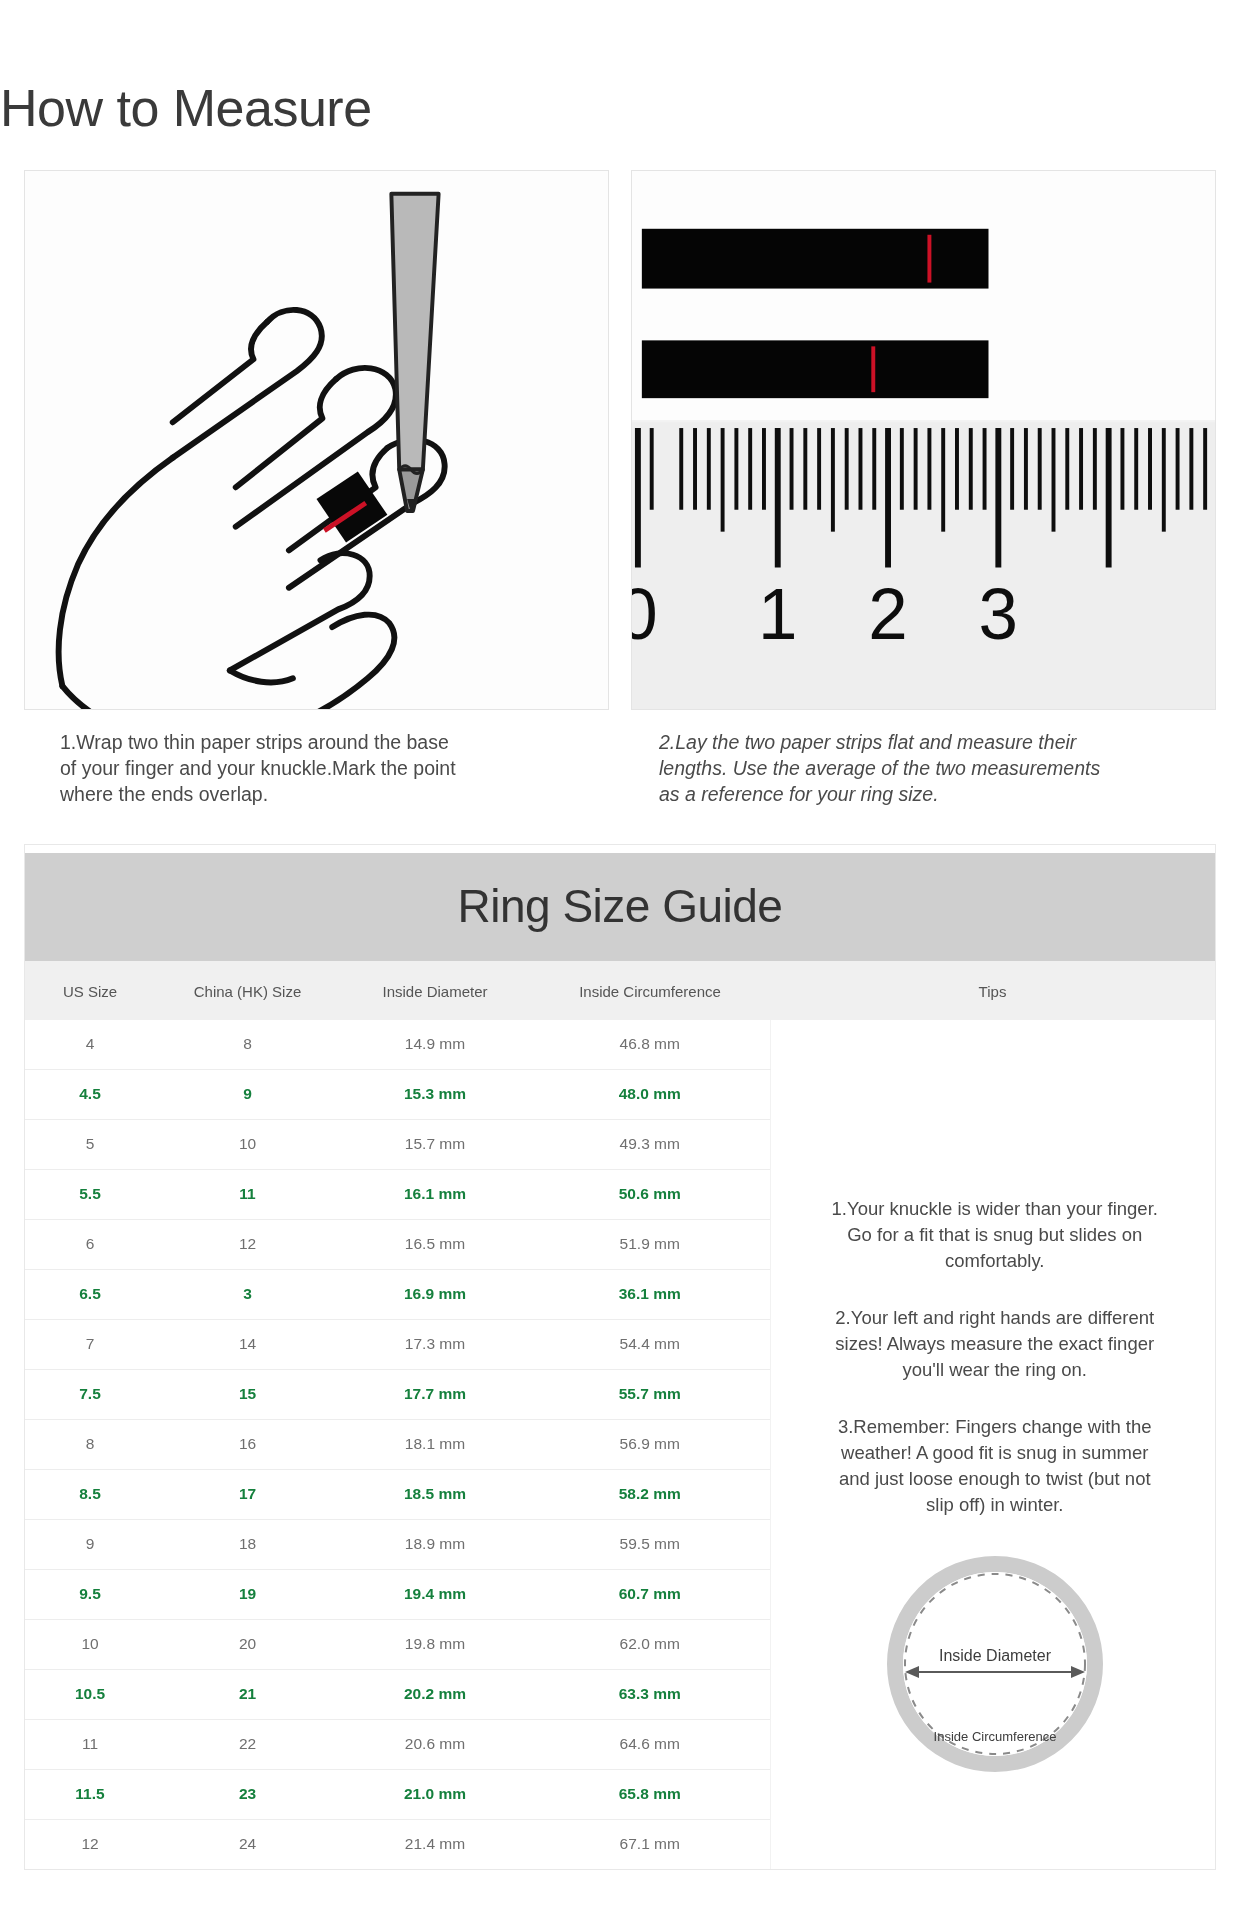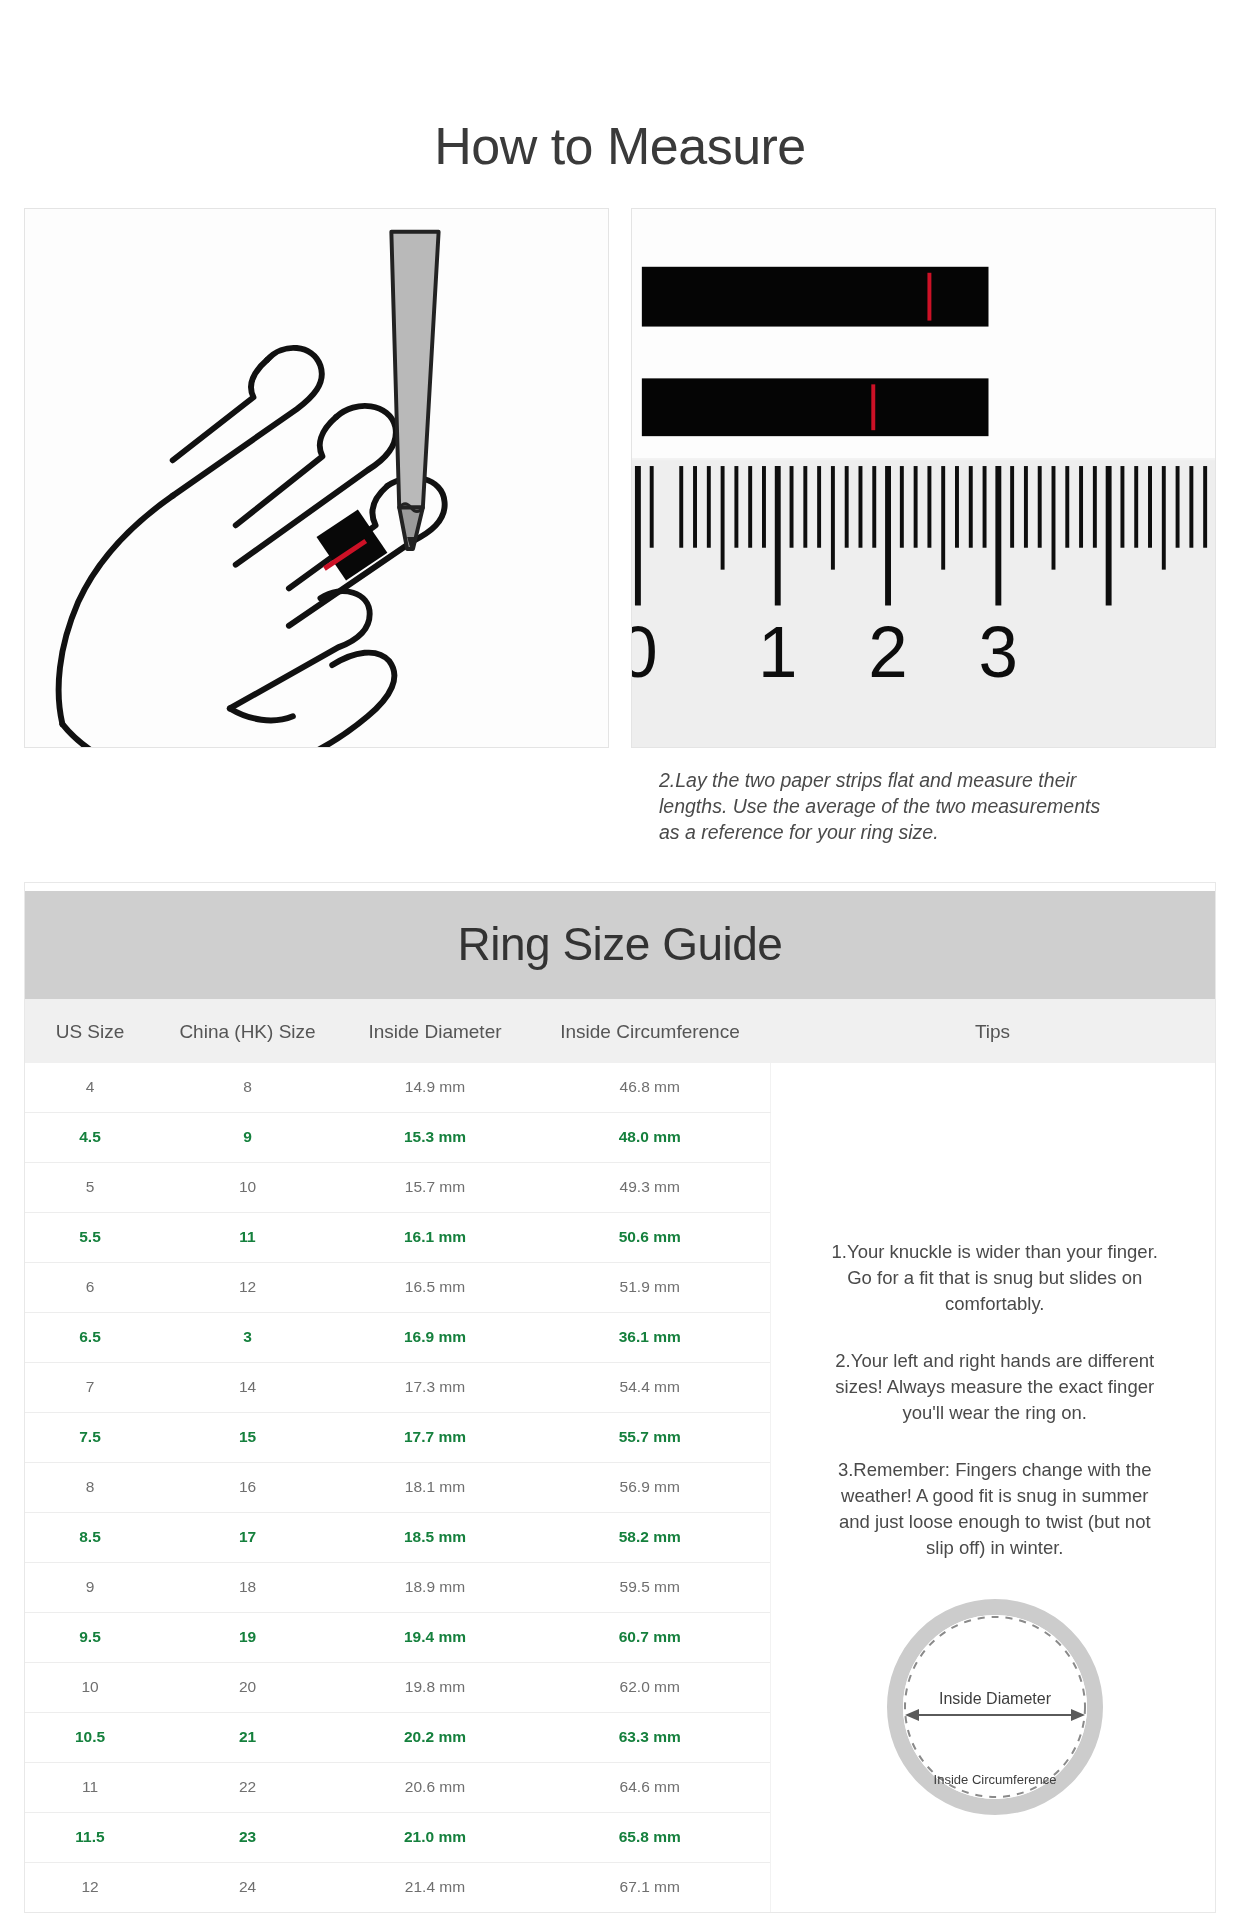--- a/index.html
+++ b/index.html
@@ -7,26 +7,26 @@
     width: 1240px;
     height: 1920px;
     background: #ffffff;
     font-family: "Liberation Sans", sans-serif;
     overflow: hidden;
   }
   .page { position: relative; width: 1240px; height: 1920px; background:#fff; }
 
   
   .main-title {
-    text-align: center;
+    text-align: left;
     font-size: 52px;
     font-weight: 400;
     color: #3a3a3a;
     letter-spacing: -0.5px;
-    padding-top: 116px;
+    padding-top: 78px;
     padding-bottom: 10px;
   }
 
   
   .panels {
     display: flex;
     gap: 22px;
     padding: 22px 24px 0 24px;
   }
   .panel { width: 592px; }
@@ -65,21 +65,21 @@
   .guide-band h2 {
     font-size: 46px;
     font-weight: 400;
     color: #333;
     letter-spacing: -0.5px;
   }
 
   table.size-table { width: 100%; border-collapse: collapse; table-layout: fixed; }
   table.size-table thead th {
     background: #f0f0f0;
-    font-size: 19px;
+    font-size: 15px;
     font-weight: 400;
     color: #555;
     padding: 22px 0 20px 0;
     text-align: center;
     border: none;
   }
   thead th.c-us  { width: 130px; }
   thead th.c-cn  { width: 185px; }
   thead th.c-dia { width: 190px; }
   thead th.c-cir { width: 240px; }
@@ -169,20 +169,23 @@
           </g>
 
           <g>
             <polygon points="372,20 420,20 404,300 380,300" fill="#b9b9b9" stroke="#222" stroke-width="4" stroke-linejoin="round"></polygon>
             <polygon points="380,300 404,300 394,342 388,342" fill="#9a9a9a" stroke="#222" stroke-width="4" stroke-linejoin="round"></polygon>
             <polygon points="388,330 396,330 392,344" fill="#222"></polygon>
             <path d="M380 300 q 6 -8 12 0 q 6 8 12 0" fill="none" stroke="#222" stroke-width="3"></path>
           </g>
         </svg>
       </div>
+      <p class="caption">1.Wrap two thin paper strips around the base
+of your finger and your knuckle.Mark the point
+where the ends overlap.</p>
     </div>
 
     <div class="panel">
       <div class="panel-art right">
         <svg viewBox="0 0 592 540" preserveAspectRatio="none">
           <rect x="0" y="0" width="592" height="540" fill="#f2f2f2"></rect>
 
           <rect x="0" y="0" width="592" height="250" fill="#fdfdfd"></rect>
 
           <g>

